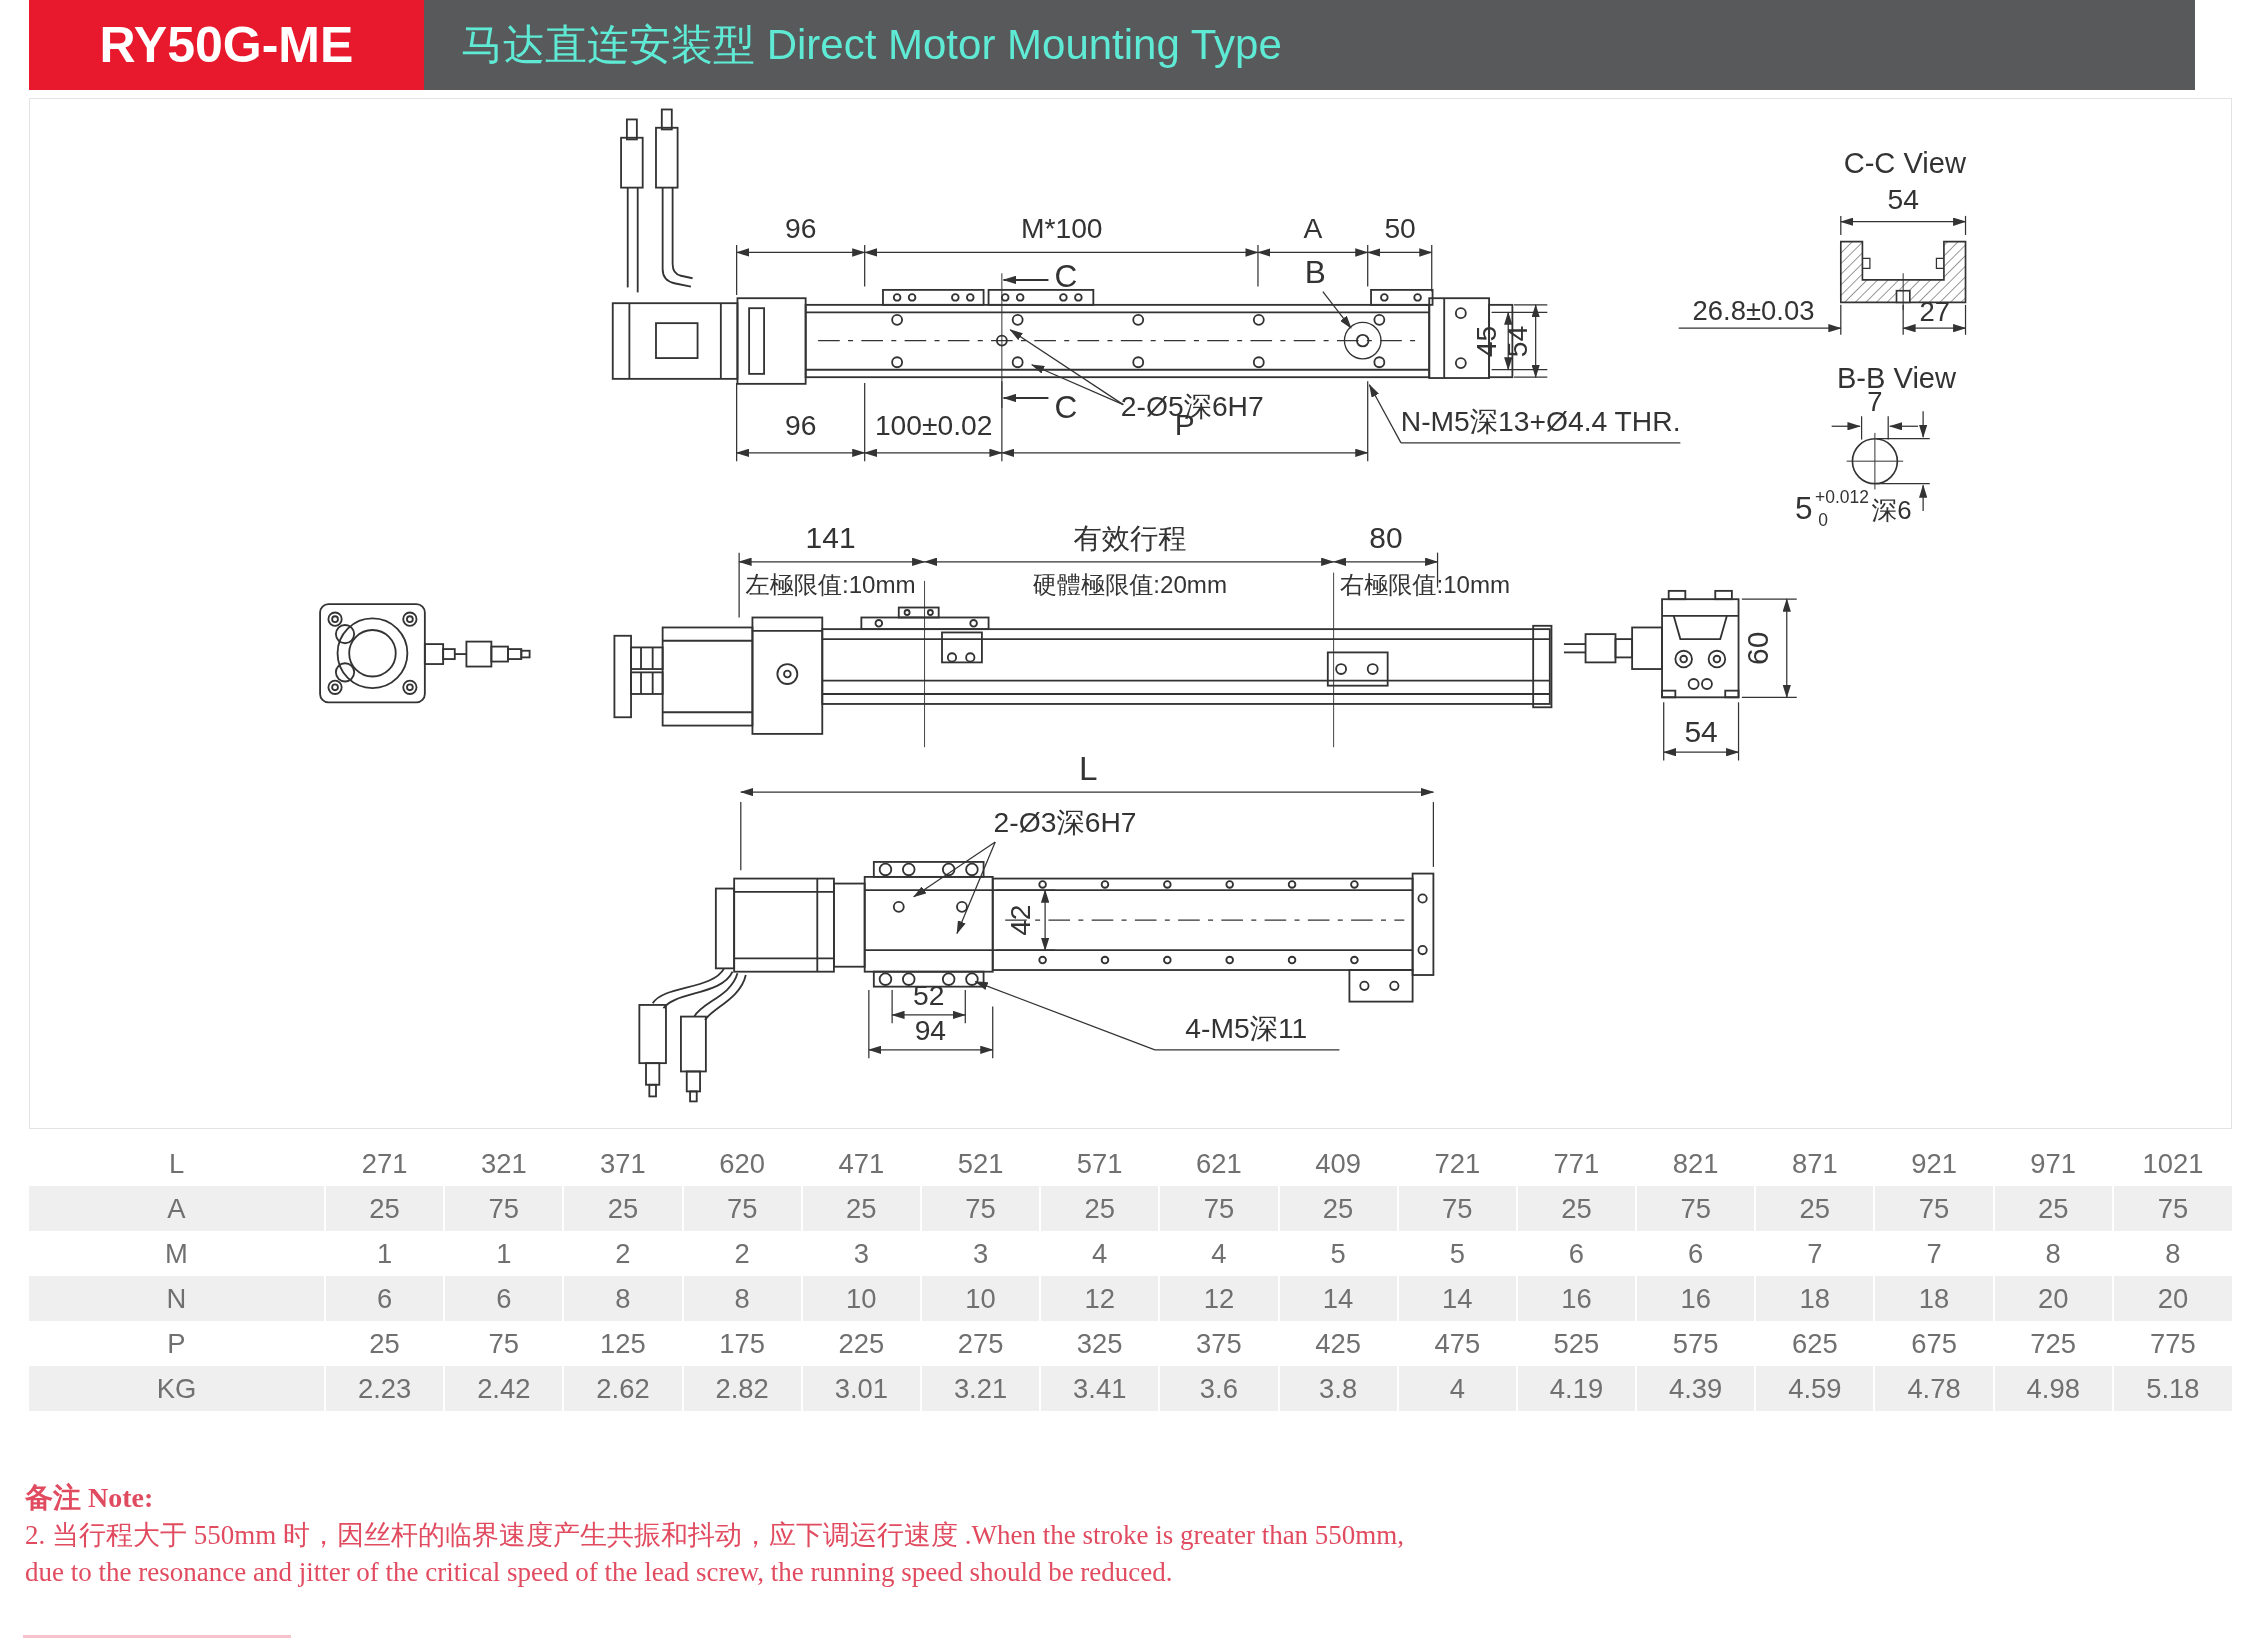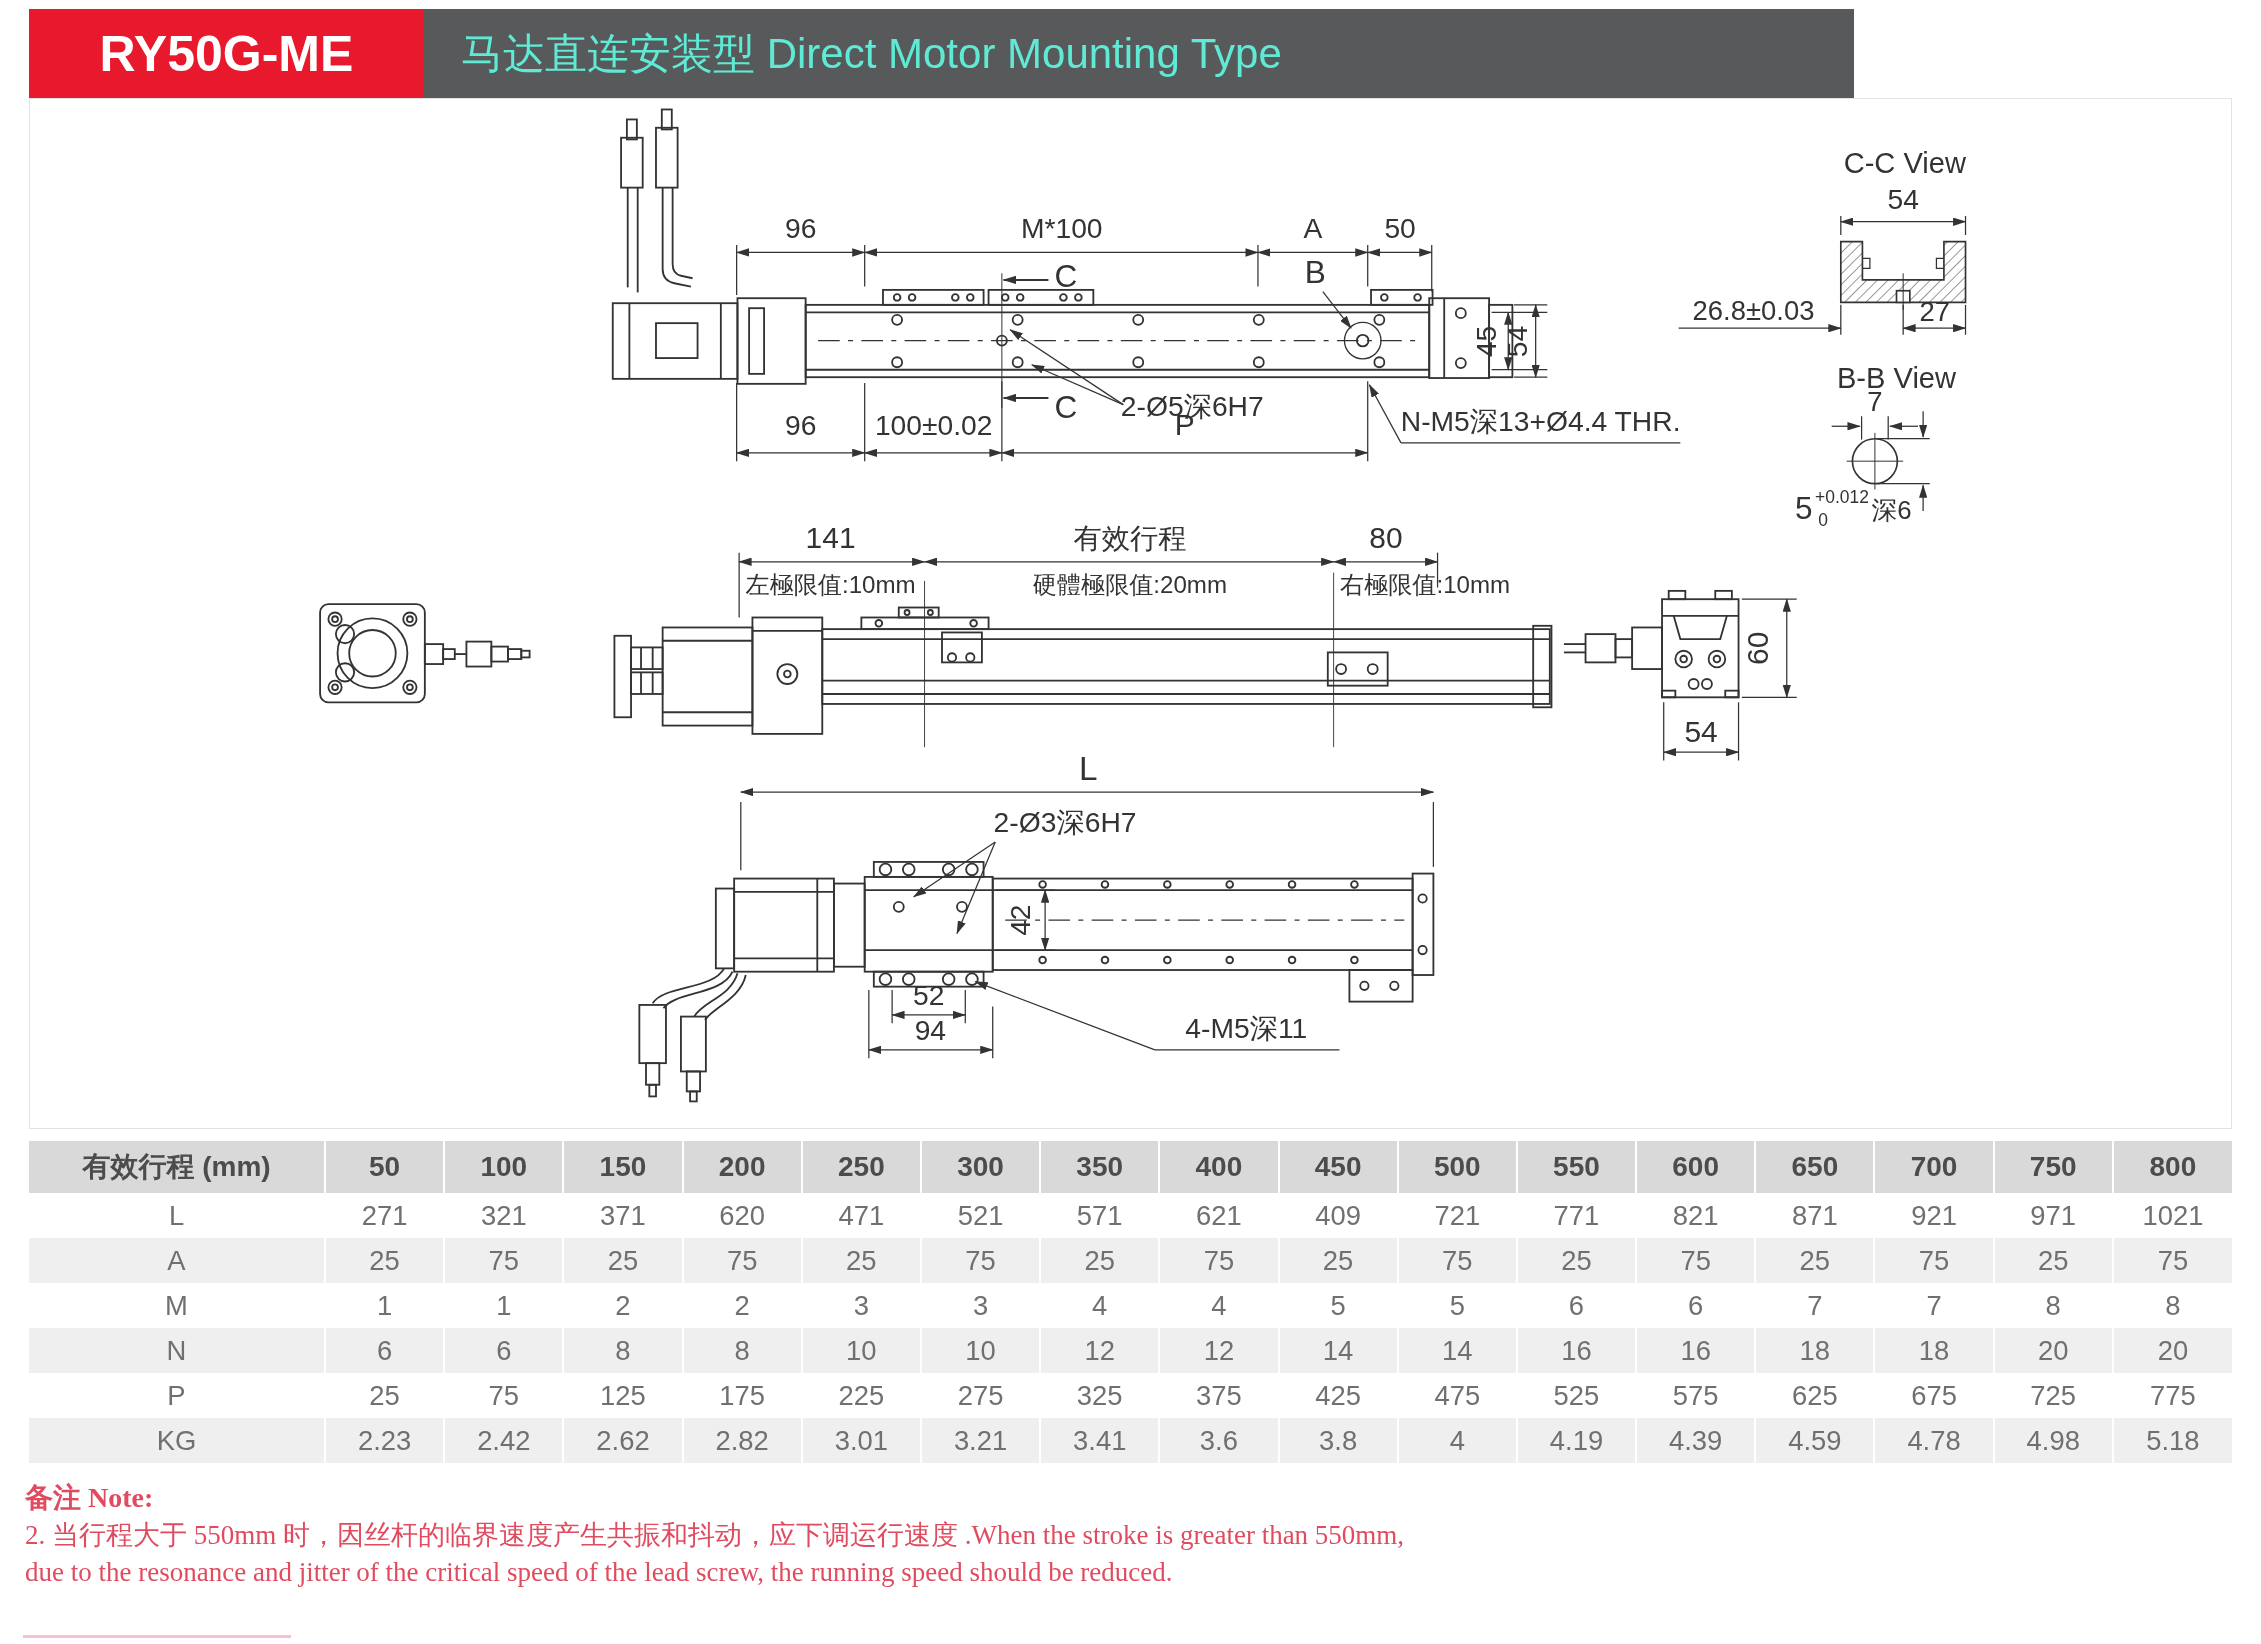--- a/index.html
+++ b/index.html
@@ -1,19 +1,19 @@
 <!DOCTYPE html>
 <html style="font-size:13.3px"><head>
 <meta charset="utf-8">
 <style>
   html,body{margin:0;padding:0;background:#fff;font-family:"Liberation Sans",sans-serif;}
   .page{position:relative;width:2261px;height:1644px;background:#fff;overflow:hidden;}
 
   
-  .hdr{position:absolute;left:29px;top:9px;width:1825px;height:90px;background:#58595b;display:flex;align-items:center;}
+  .hdr{position:absolute;left:29px;top:0;width:2166px;height:90px;background:#58595b;display:flex;align-items:center;}
   .badge{height:100%;min-width:395px;background:#e8192c;color:#fff;font-size:50px;font-weight:bold;
          display:flex;align-items:center;justify-content:center;padding:0 20px;box-sizing:border-box;}
   .hdr-title{color:#5eead4;font-size:42px;margin-left:37px;white-space:nowrap;}
 
   
   .draw-wrap{position:absolute;left:29px;top:98px;width:2203px;height:1031px;border:1.7px solid #e3e3e3;
              box-sizing:border-box;background:#fff;}
   .draw-wrap svg{position:absolute;left:-1.7px;top:-1.7px;}
   svg text{font-family:"Liberation Sans",sans-serif;fill:#333;}
 
@@ -453,39 +453,20 @@
         <col>
         <col>
         <col>
         <col>
         <col>
         <col>
         <col>
         <col>
     </colgroup>
     <tbody>
-    <tr>
-      <th>有效行程 (mm)</th>
-      <th>50</th>
-      <th>100</th>
-      <th>150</th>
-      <th>200</th>
-      <th>250</th>
-      <th>300</th>
-      <th>350</th>
-      <th>400</th>
-      <th>450</th>
-      <th>500</th>
-      <th>550</th>
-      <th>600</th>
-      <th>650</th>
-      <th>700</th>
-      <th>750</th>
-      <th>800</th>
-    </tr>
     <tr>
       <td>L</td>
       <td>271</td>
       <td>321</td>
       <td>371</td>
       <td>620</td>
       <td>471</td>
       <td>521</td>
       <td>571</td>
       <td>621</td>

